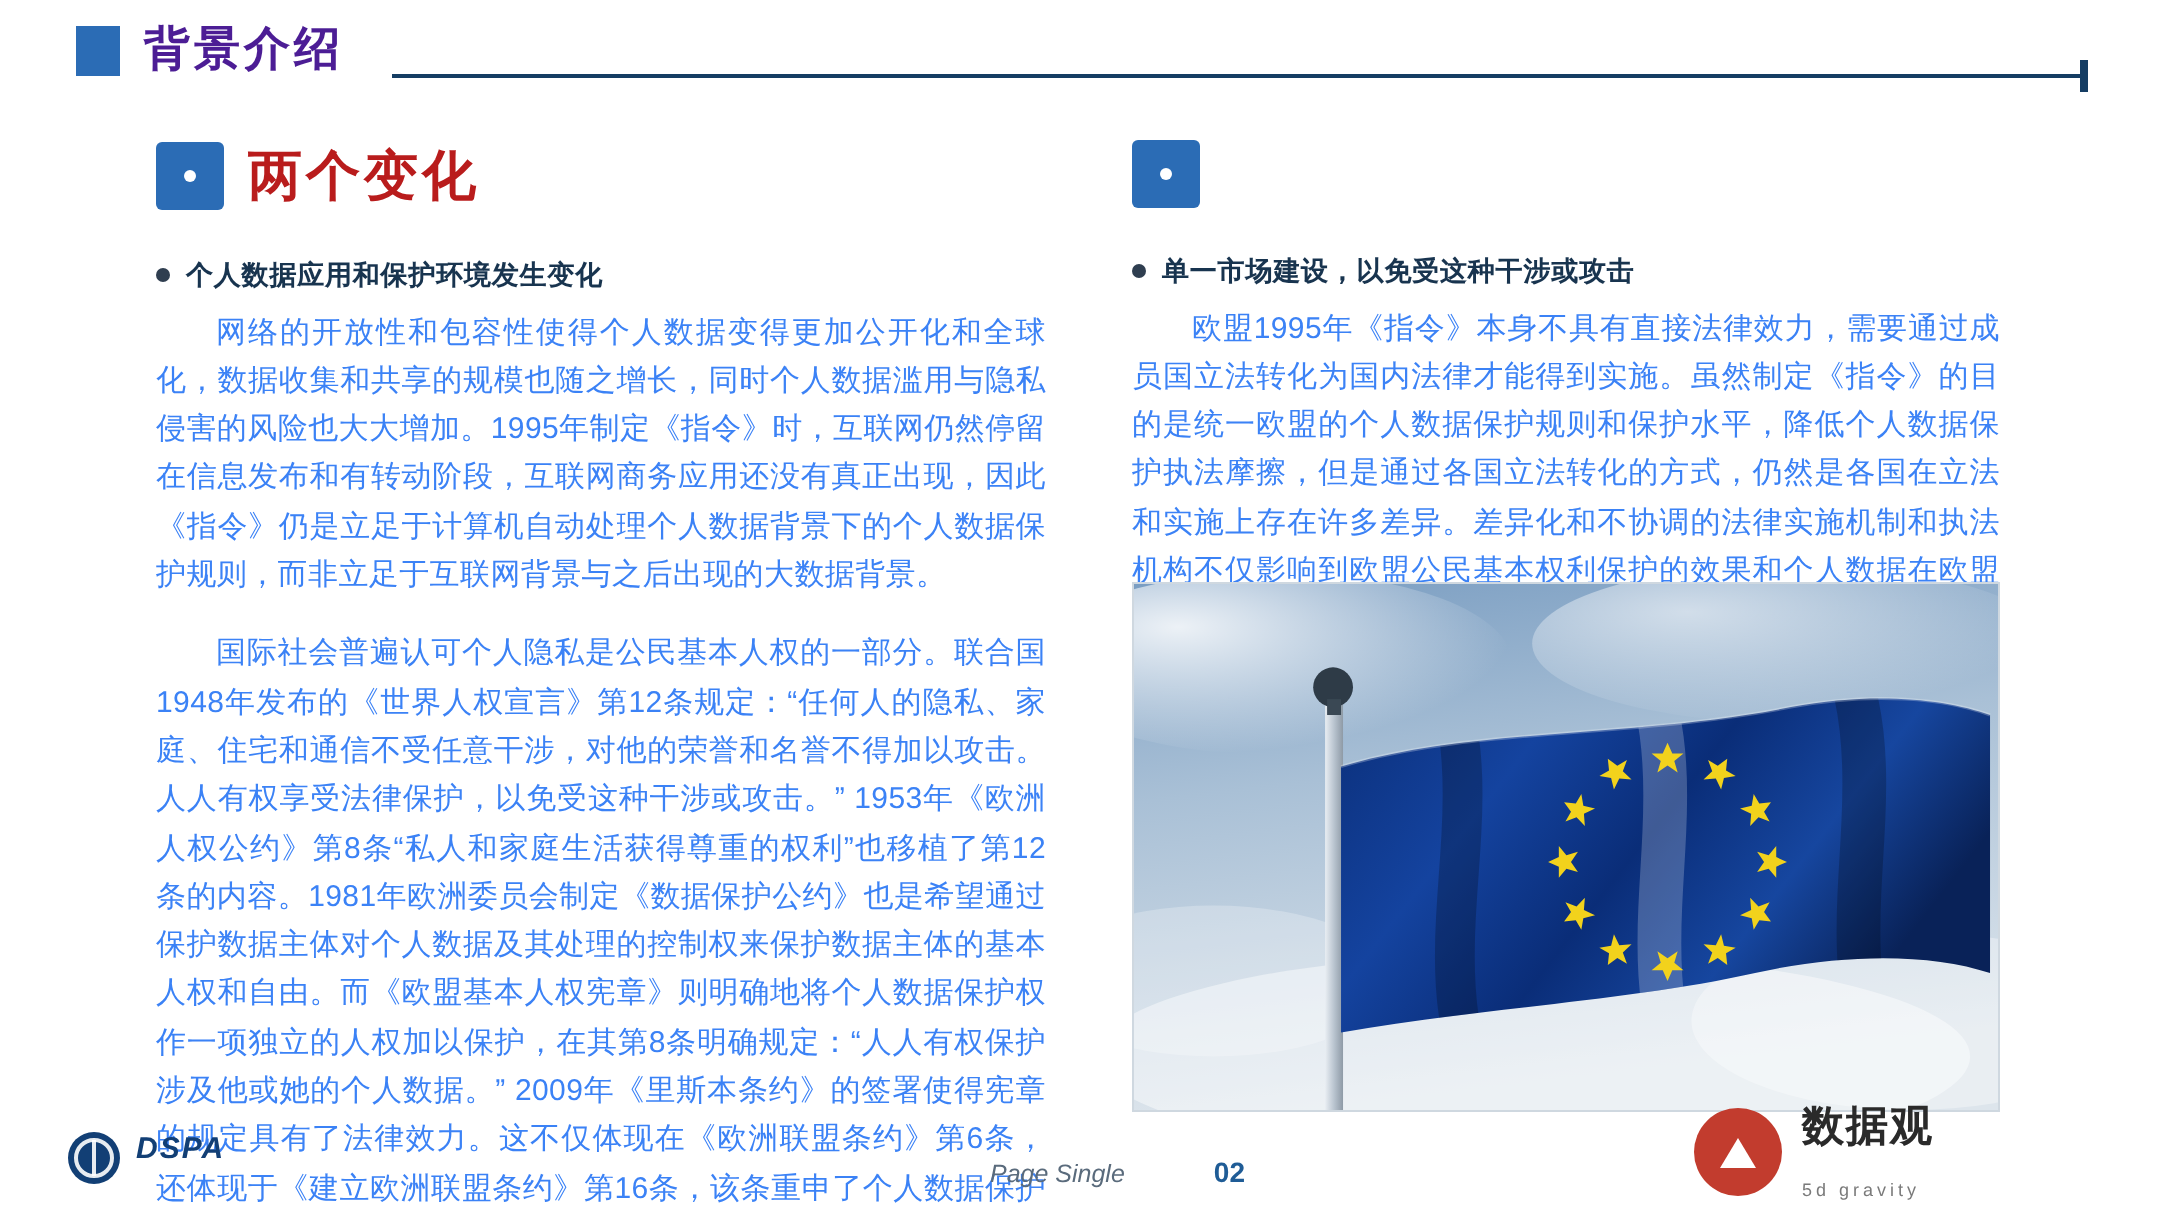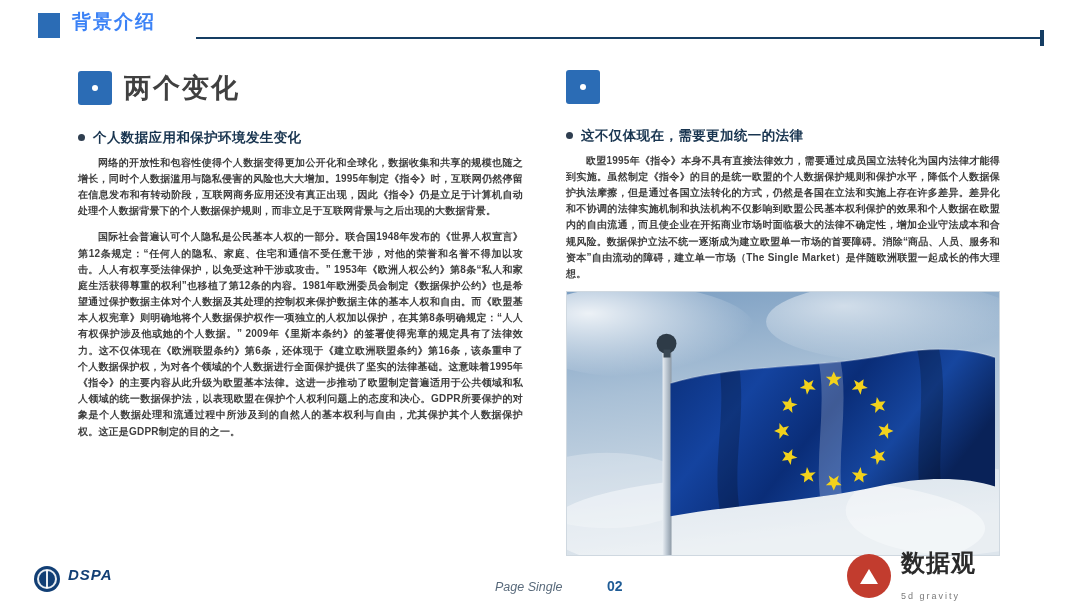--- a/index.html
+++ b/index.html
@@ -21,24 +21,24 @@
   }
   .header-square {
     position: absolute;
     left: 38px; top: 13px;
     width: 22px; height: 25px;
     background: #2b6cb5;
   }
   .header-title {
     position: absolute;
     left: 72px; top: 9px;
-    font-size: 19px;
+    font-size: 23px;
     font-weight: bold;
     letter-spacing: 2px;
-    color: #3b82f6;
+    color: #4c1d95;
   }
   .header-rule {
     position: absolute;
     left: 196px; top: 37px;
     width: 848px; height: 2px;
     background: #153d63;
   }
   .header-rule-cap {
     position: absolute;
     left: 1040px; top: 30px;
@@ -70,21 +70,21 @@
   }
   .sec-badge i {
     display: block;
     width: 6px; height: 6px;
     border-radius: 50%;
     background: #ffffff;
   }
   .sec-title {
     font-size: 27px;
     font-weight: bold;
-    color: #404040;
+    color: #b91c1c;
     letter-spacing: 2px;
   }
 
   .bullet-row {
     display: flex;
     align-items: flex-start;
     gap: 8px;
     margin-top: 14px;
     text-align: center;
   }
@@ -97,27 +97,26 @@
   }
   .bullet-label {
     font-size: 13.5px;
     font-weight: bold;
     color: #18344f;
     line-height: 1.45;
     letter-spacing: 0.4px;
   }
   .para {
     margin-top: 7px;
-    font-size: 10px;
+    font-size: 15px;
     line-height: 1.62;
-    color: #404040;
+    color: #3b82f6;
     text-align: justify;
     text-indent: 2em;
     letter-spacing: 0.2px;
-    font-weight: bold;
   }
   .para.tight { margin-top: 3px; }
 
   
   .photo {
     position: absolute;
     left: 566px;
     top: 291px;
     width: 434px;
     height: 265px;
@@ -186,21 +185,21 @@
     flex: 0 0 auto;
   }
   .wm-badge .tri {
     width: 0; height: 0;
     border-left: 9px solid transparent;
     border-right: 9px solid transparent;
     border-bottom: 15px solid #ffffff;
   }
   .wm-text { line-height: 1.1; }
   .wm-main {
-    font-size: 24px; font-weight: bold; color: #2a2a2a; letter-spacing: 1px;
+    font-size: 21px; font-weight: bold; color: #2a2a2a; letter-spacing: 1px;
   }
   .wm-sub {
     font-size: 9px; color: #7a7a7a; letter-spacing: 2px; margin-top: 16px;
   }
 </style>
 </head>
 <body>
 
 <div class="header">
   <div class="header-square"></div>
@@ -235,21 +234,21 @@
 
   <div class="sec-head">
     <span class="sec-badge">
         <i></i>
       </span>
   </div>
 
   <div>
     <div class="bullet-row">
       <span class="bullet-dot"></span>
-      <span class="bullet-label">这不仅体现在，需要更加统一的法律</span>
+      <span class="bullet-label">单一市场建设，以免受这种干涉或攻击</span>
     </div>
     <p class="para">欧盟1995年《指令》本身不具有直接法律效力，需要通过成员国立法转化为国内法律才能得到实施。虽然制定《指令》的目的是统一欧盟的个人数据保护规则和保护水平，降低个人数据保护执法摩擦，但是通过各国立法转化的方式，仍然是各国在立法和实施上存在许多差异。差异化和不协调的法律实施机制和执法机构不仅影响到欧盟公民基本权利保护的效果和个人数据在欧盟内的自由流通，而且使企业在开拓商业市场时面临极大的法律不确定性，增加企业守法成本和合规风险。数据保护立法不统一逐渐成为建立欧盟单一市场的首要障碍。消除“商品、人员、服务和资本”自由流动的障碍，建立单一市场（The Single Market）是伴随欧洲联盟一起成长的伟大理想。</p>
   </div>
 </div>
 
 <div class="photo">
   <svg viewBox="0 0 434 265" preserveAspectRatio="none">
     <defs>
       <linearGradient id="sky" x1="0" y1="0" x2="0.2" y2="1">
         <stop offset="0%" stop-color="#7b9ec2"></stop>

